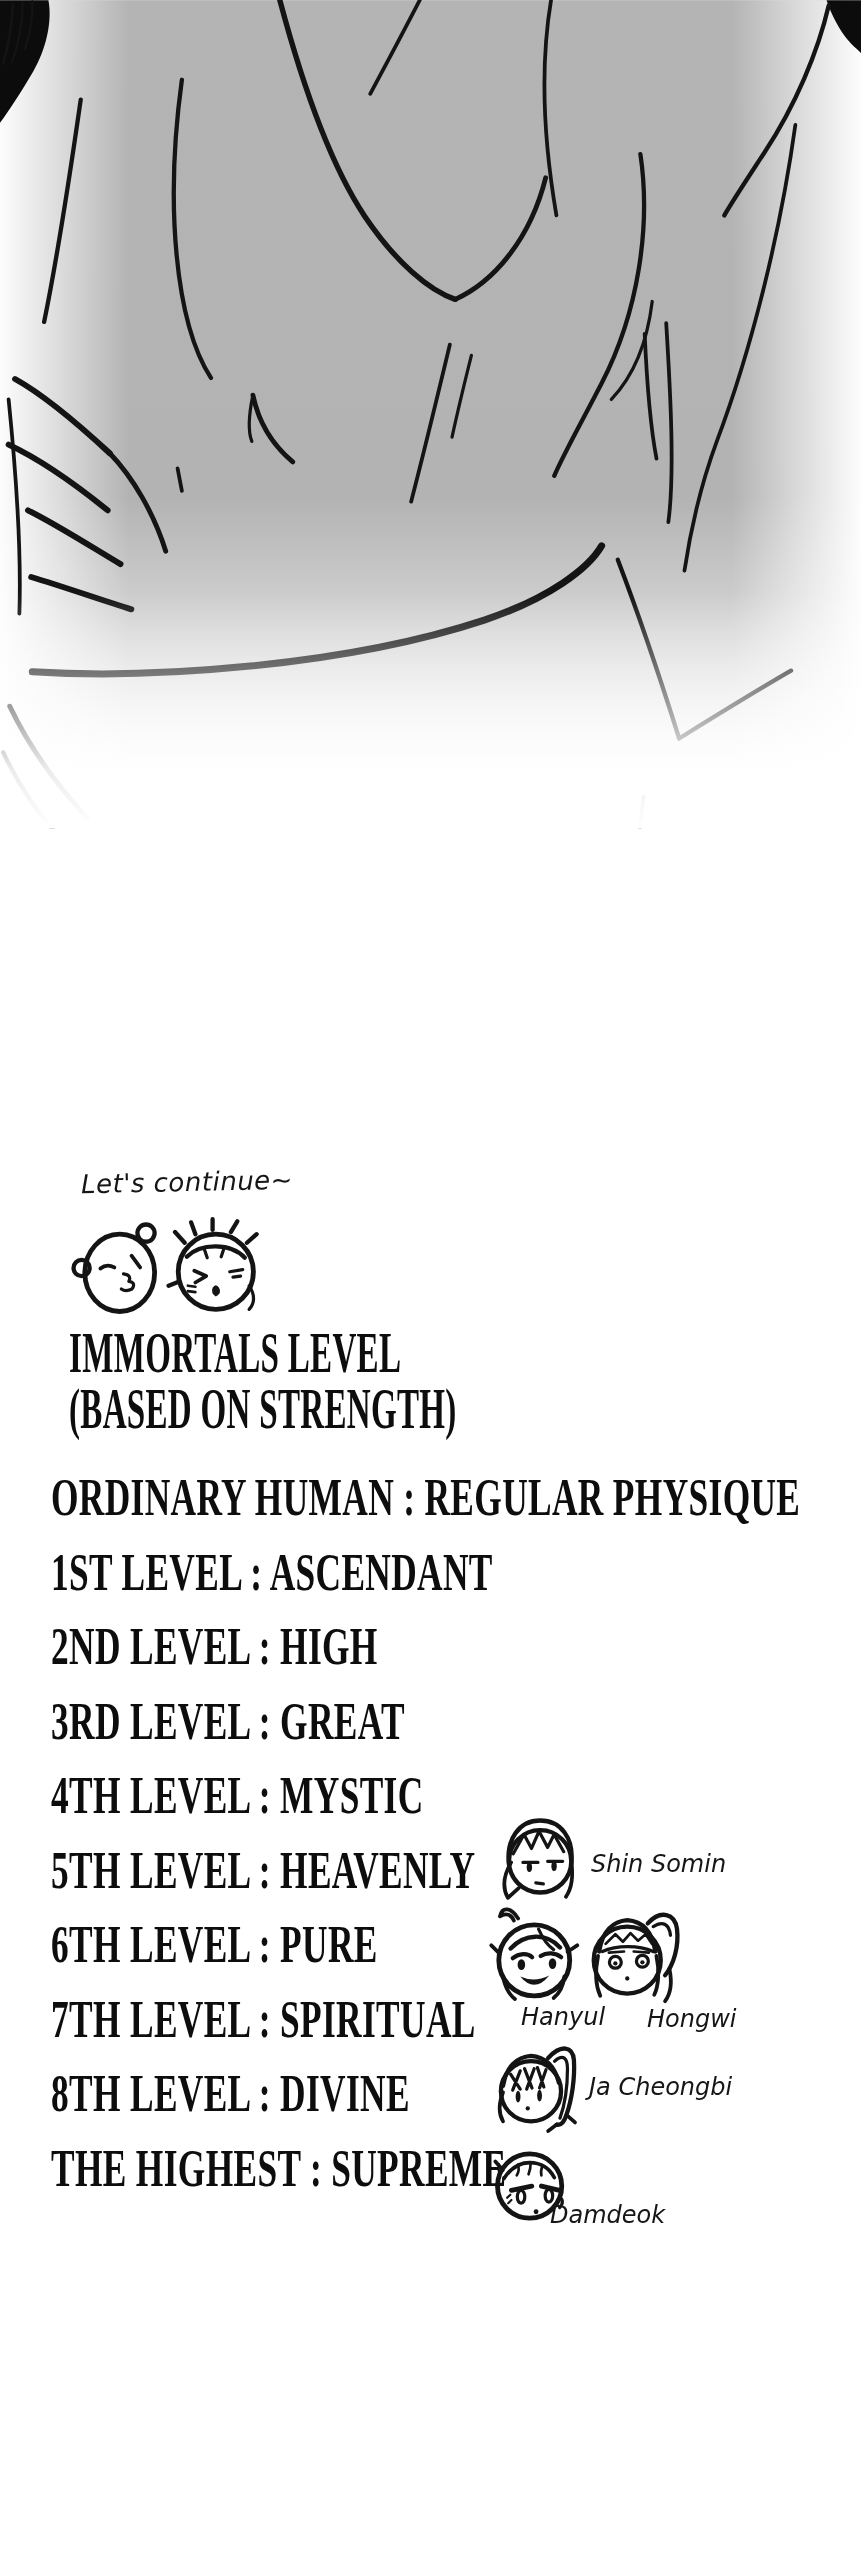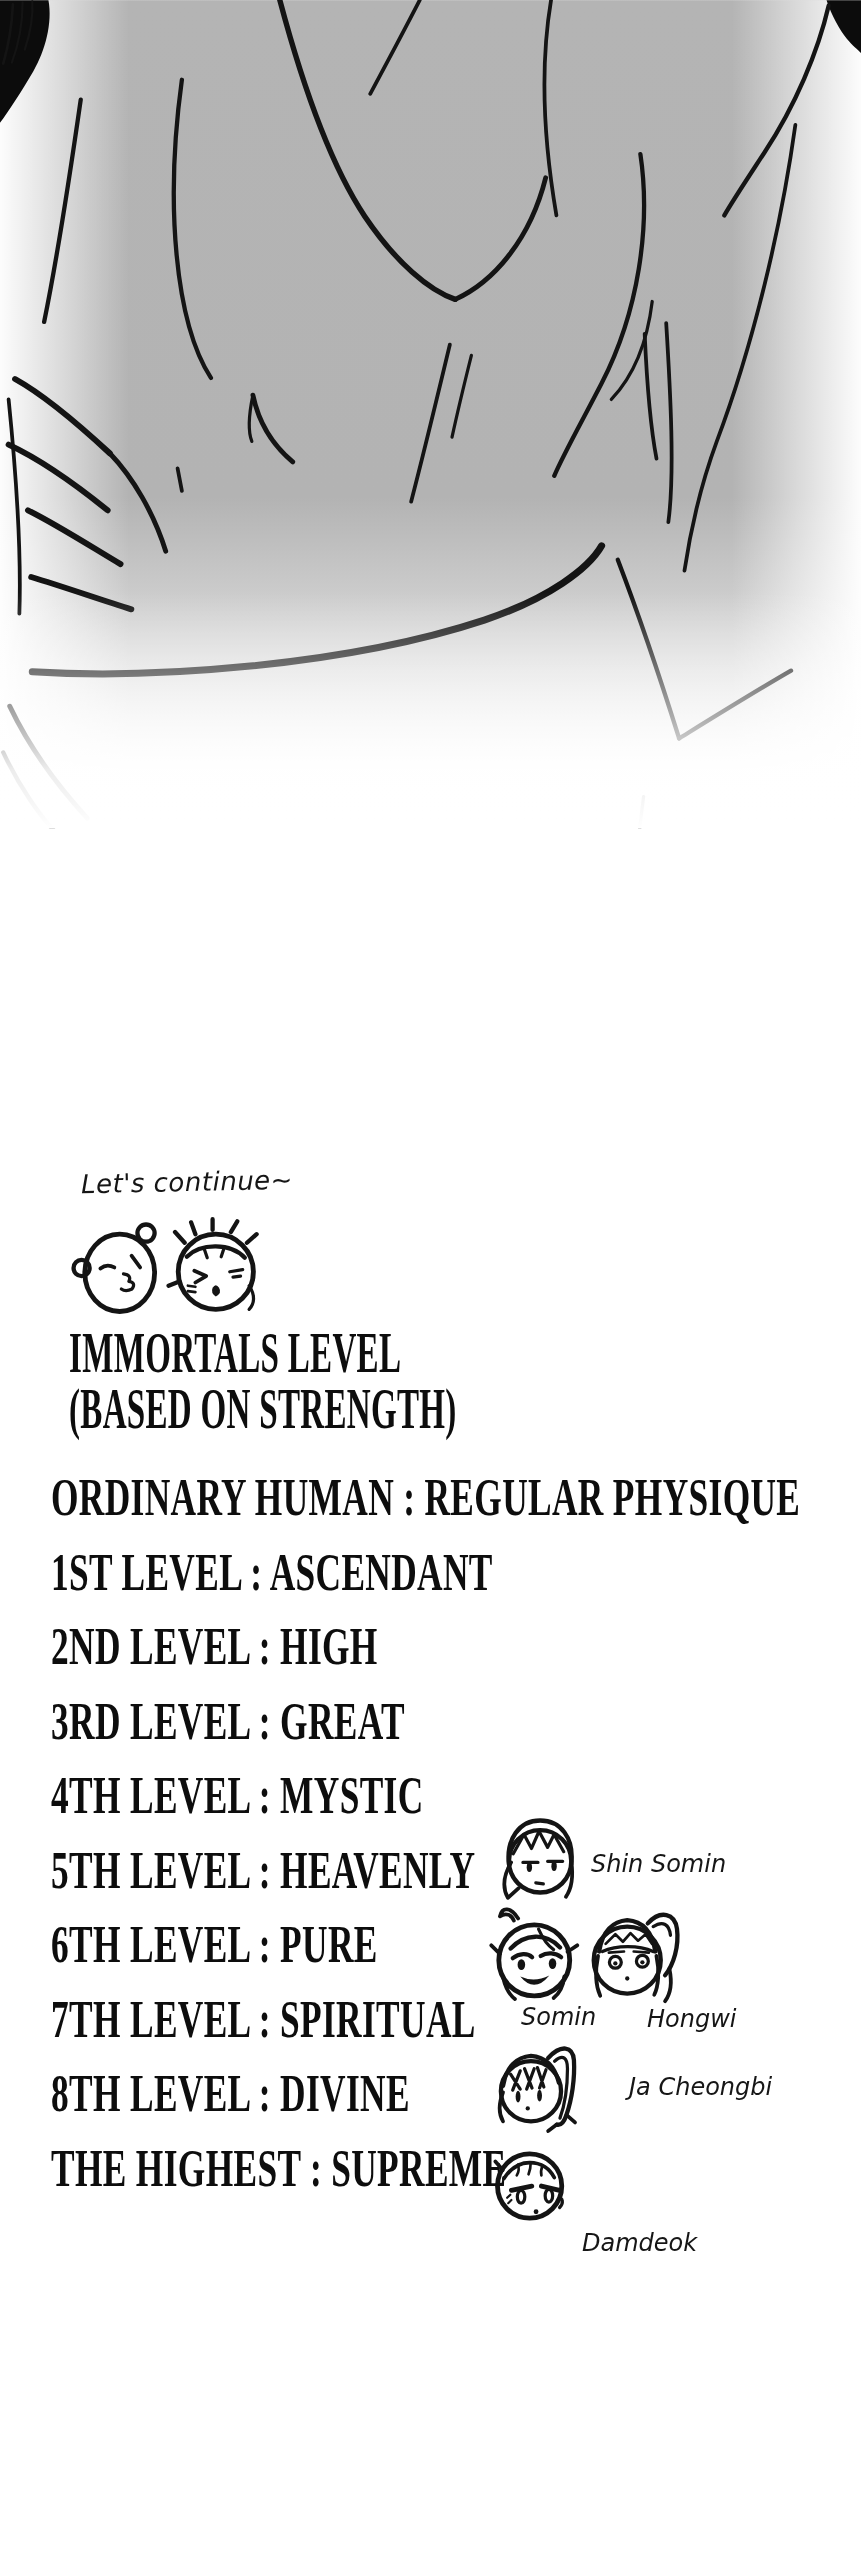--- a/index.html
+++ b/index.html
@@ -144,21 +144,21 @@
     <path class="ink" d="M44,88 C70,60 110,58 136,86" stroke-width="8"></path>
     <path class="ink" d="M96,52 C104,70 112,82 124,90" stroke-width="6"></path>
     <path class="ink" d="M24,98 L8,82 M150,94 L168,82" stroke-width="7"></path>
     <path class="ink" d="M48,106 C60,96 76,96 84,104 M100,102 C112,94 128,96 138,104" stroke-width="8"></path>
     <ellipse cx="64" cy="118" rx="7" ry="10" fill="#141414"></ellipse>
     <ellipse cx="122" cy="116" rx="7" ry="10" fill="#141414"></ellipse>
     <path d="M62,140 Q88,172 116,138 Q88,152 62,140 Z" fill="#141414"></path>
     <path class="ink" d="M30,142 C34,160 42,174 52,182" stroke-width="7"></path>
     <path class="ink" d="M144,140 C142,158 134,172 124,180" stroke-width="7"></path>
   </svg>
-  <div class="hw" style="left:521px;top:2003px;">Somin</div>
+  <div class="hw" style="left:521px;top:2003px;">Hanyul</div>
 
   <svg class="chibi" style="left:584px;top:1905px;" width="100" height="100" viewBox="0 0 185 185">
     <circle class="ink" cx="80" cy="102" r="62" stroke-width="8"></circle>
     <path class="ink" d="M28,86 C34,48 54,30 80,28 C108,30 126,48 132,86" stroke-width="8"></path>
     <path class="ink" d="M40,72 L58,54 L72,68 L86,52 L100,66 L114,54 L126,72" stroke-width="5"></path>
     <path class="ink" d="M34,86 C60,74 102,74 128,86" stroke-width="6"></path>
     <path class="ink" d="M118,34 C142,8 168,16 172,44 C176,76 166,110 150,130" stroke-width="8"></path>
     <path class="ink" d="M128,40 C146,28 158,36 160,56" stroke-width="6"></path>
     <path class="ink" d="M158,118 C164,146 160,164 150,178" stroke-width="7"></path>
     <path class="ink" d="M26,94 C20,124 22,150 30,168 M134,94 C140,122 138,150 130,166" stroke-width="7"></path>
@@ -176,30 +176,30 @@
     <path class="ink" d="M20,78 C26,42 46,24 72,22 C98,24 116,40 124,72" stroke-width="8"></path>
     <path class="ink" d="M34,56 L52,84 M52,50 L38,86 M60,46 L74,82 M78,46 L64,84 M84,44 L96,80 M100,48 L88,82" stroke-width="6"></path>
     <ellipse cx="48" cy="98" rx="4.5" ry="11" fill="#141414"></ellipse>
     <ellipse cx="88" cy="96" rx="4.5" ry="11" fill="#141414"></ellipse>
     <circle cx="66" cy="120" r="4" fill="#141414"></circle>
     <path class="ink" d="M20,90 C12,110 12,130 20,144" stroke-width="7"></path>
     <path class="ink" d="M104,26 C128,0 150,4 152,30 C154,64 148,104 138,132 C134,144 128,152 120,150" stroke-width="8"></path>
     <path class="ink" d="M116,32 C132,18 140,26 140,46 C140,82 134,116 126,138" stroke-width="6"></path>
     <path class="ink" d="M120,150 L104,162 M138,132 L154,146" stroke-width="7"></path>
   </svg>
-  <div class="hw" style="left:589px;top:2073px;margin-left:40px;">Ja Cheongbi</div>
+  <div class="hw" style="left:589px;top:2073px;">Ja Cheongbi</div>
 
   <svg class="chibi" style="left:490px;top:2142px;" width="83" height="86" viewBox="0 0 155 160">
     <circle class="ink" cx="74" cy="82" r="60" stroke-width="9"></circle>
     <path class="ink" d="M26,68 C40,46 56,38 74,38 C96,38 112,50 120,66" stroke-width="7"></path>
     <path class="ink" d="M52,42 Q56,52 50,62 M76,38 Q76,50 72,60 M98,44 Q94,54 96,62" stroke-width="5"></path>
     <path class="ink" d="M24,52 L10,36" stroke-width="7"></path>
     <path class="ink" d="M40,90 L78,82 M96,82 L130,90" stroke-width="9"></path>
     <ellipse class="ink" cx="58" cy="102" rx="7" ry="12" stroke-width="6"></ellipse>
     <ellipse class="ink" cx="110" cy="100" rx="7" ry="12" stroke-width="6"></ellipse>
     <path class="ink" d="M38,98 L32,104 M40,108 L34,114" stroke-width="4"></path>
     <path class="ink" d="M128,106 C136,102 138,114 130,122" stroke-width="6"></path>
     <circle cx="86" cy="130" r="4.5" fill="#141414"></circle>
   </svg>
-  <div class="hw" style="left:582px;top:2201px;margin-top:28px;">Damdeok</div>
+  <div class="hw" style="left:550px;top:2201px;">Damdeok</div>
 
 </div>
 
 
 </body></html>

